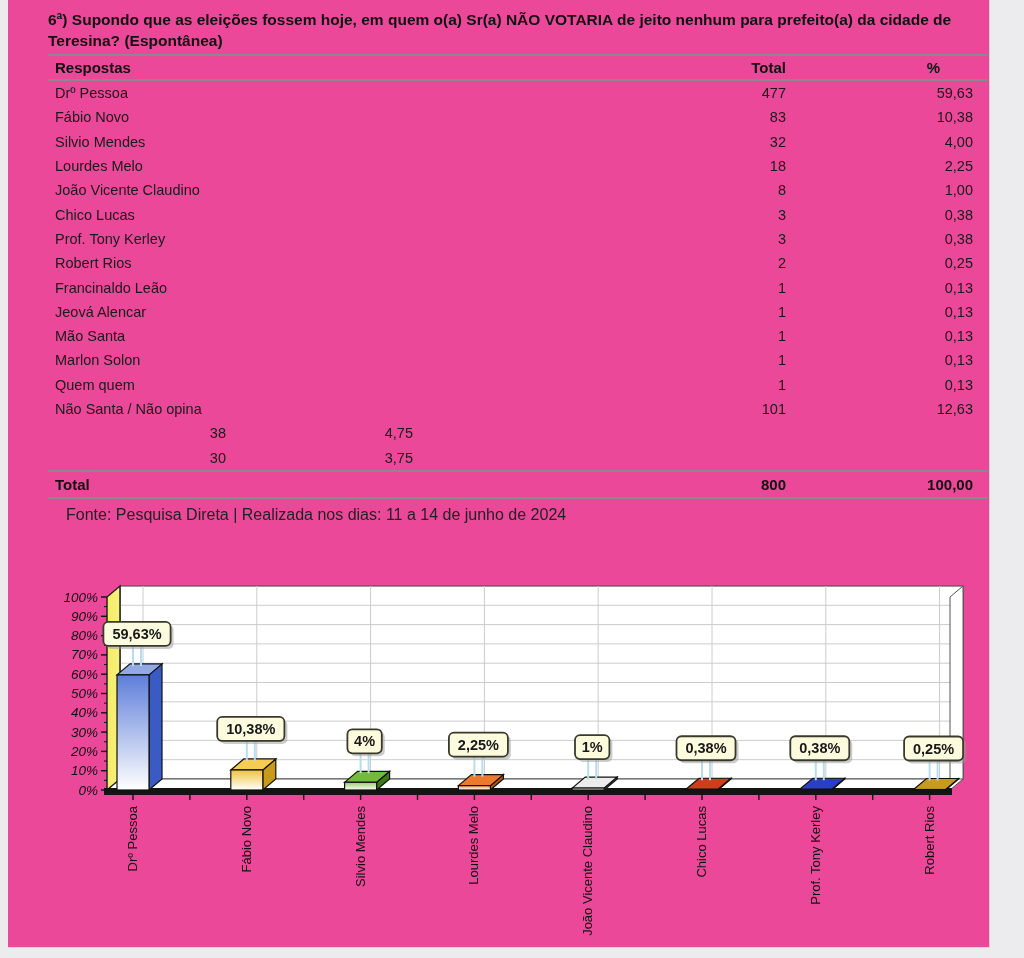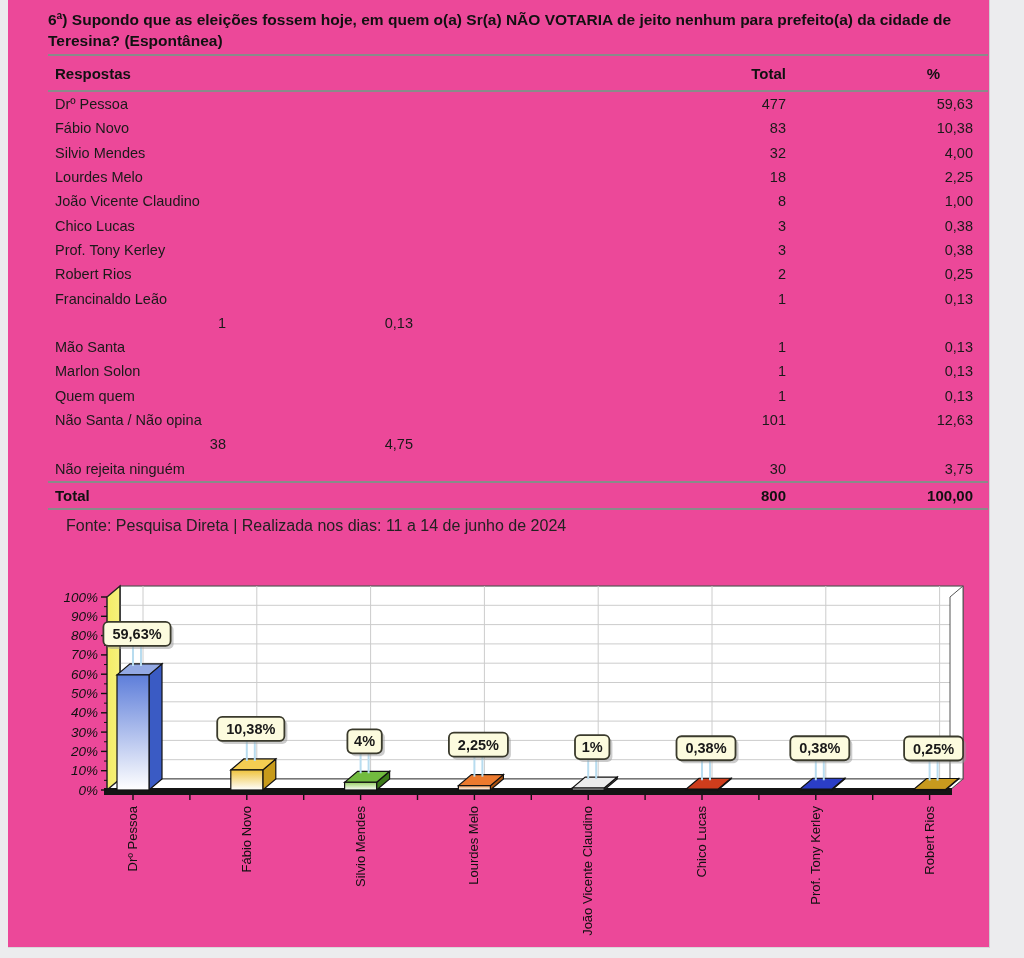--- a/index.html
+++ b/index.html
@@ -3,21 +3,21 @@
 <meta charset="utf-8">
 <style>
   * { margin:0; padding:0; box-sizing:border-box; }
   html,body { width:1024px; height:958px; }
   body { background:#ECECEE; font-family:"Liberation Sans", sans-serif; position:relative; overflow:hidden; }
   .page { position:absolute; left:8px; top:0; width:982px; height:948px; background:#ec4899;
           border-right:1px solid #CFCFD4; border-bottom:1px solid #D8D8DB; }
   .title { position:absolute; left:40px; top:9px; width:905px; font-size:15.5px; font-weight:bold;
            color:#111; line-height:21px; }
   .tbl { position:absolute; left:40px; top:54px; width:940px; border-top:2px solid #8A8A8A; }
-  .thead { display:flex; height:36px; align-items:center; border-bottom:2px solid #8A8A8A;
+  .thead { display:flex; height:25px; align-items:center; border-bottom:2px solid #8A8A8A;
            font-weight:bold; font-size:15px; color:#111; }
   .trow { display:flex; height:24.3px; align-items:center; font-size:14.5px; color:#1A1A1A; }
   .total-row { display:flex; height:29px; align-items:center; border-top:2px solid #8A8A8A;
                border-bottom:2px solid #8A8A8A; font-weight:bold; font-size:15px; color:#111; }
   .c-name { width:560px; padding-left:7px; text-align:left; }
   .c-total { width:190px; text-align:right; padding-right:12px; }
   .c-pct { width:190px; text-align:right; padding-right:15px; }
   .h-pct { width:190px; text-align:right; padding-right:48px; }
   .source { margin-top:7px; padding-left:18px; font-size:16px; color:#222; }
   svg.chart { position:absolute; left:32px; top:570px; font-family:"Liberation Sans", sans-serif; }
@@ -75,20 +75,21 @@
           <div class="c-name">Robert Rios</div>
           <div class="c-total">2</div>
           <div class="c-pct">0,25</div>
         </div>
         <div class="trow">
           <div class="c-name">Francinaldo Leão</div>
           <div class="c-total">1</div>
           <div class="c-pct">0,13</div>
         </div>
         <div class="trow">
+          <div class="c-name">Jeová Alencar</div>
           <div class="c-total">1</div>
           <div class="c-pct">0,13</div>
         </div>
         <div class="trow">
           <div class="c-name">Mão Santa</div>
           <div class="c-total">1</div>
           <div class="c-pct">0,13</div>
         </div>
         <div class="trow">
           <div class="c-name">Marlon Solon</div>
@@ -103,21 +104,20 @@
         <div class="trow">
           <div class="c-name">Não Santa / Não opina</div>
           <div class="c-total">101</div>
           <div class="c-pct">12,63</div>
         </div>
         <div class="trow">
           <div class="c-total">38</div>
           <div class="c-pct">4,75</div>
         </div>
         <div class="trow">
-          <div class="c-name">Não rejeita ninguém</div>
           <div class="c-total">30</div>
           <div class="c-pct">3,75</div>
         </div>
       </div>
     <div class="total-row">
       <div class="c-name">Total</div>
       <div class="c-total">800</div>
       <div class="c-pct">100,00</div>
     </div>
     <div class="source">Fonte: Pesquisa Direta | Realizada nos dias: 11 a 14 de junho de 2024</div>

